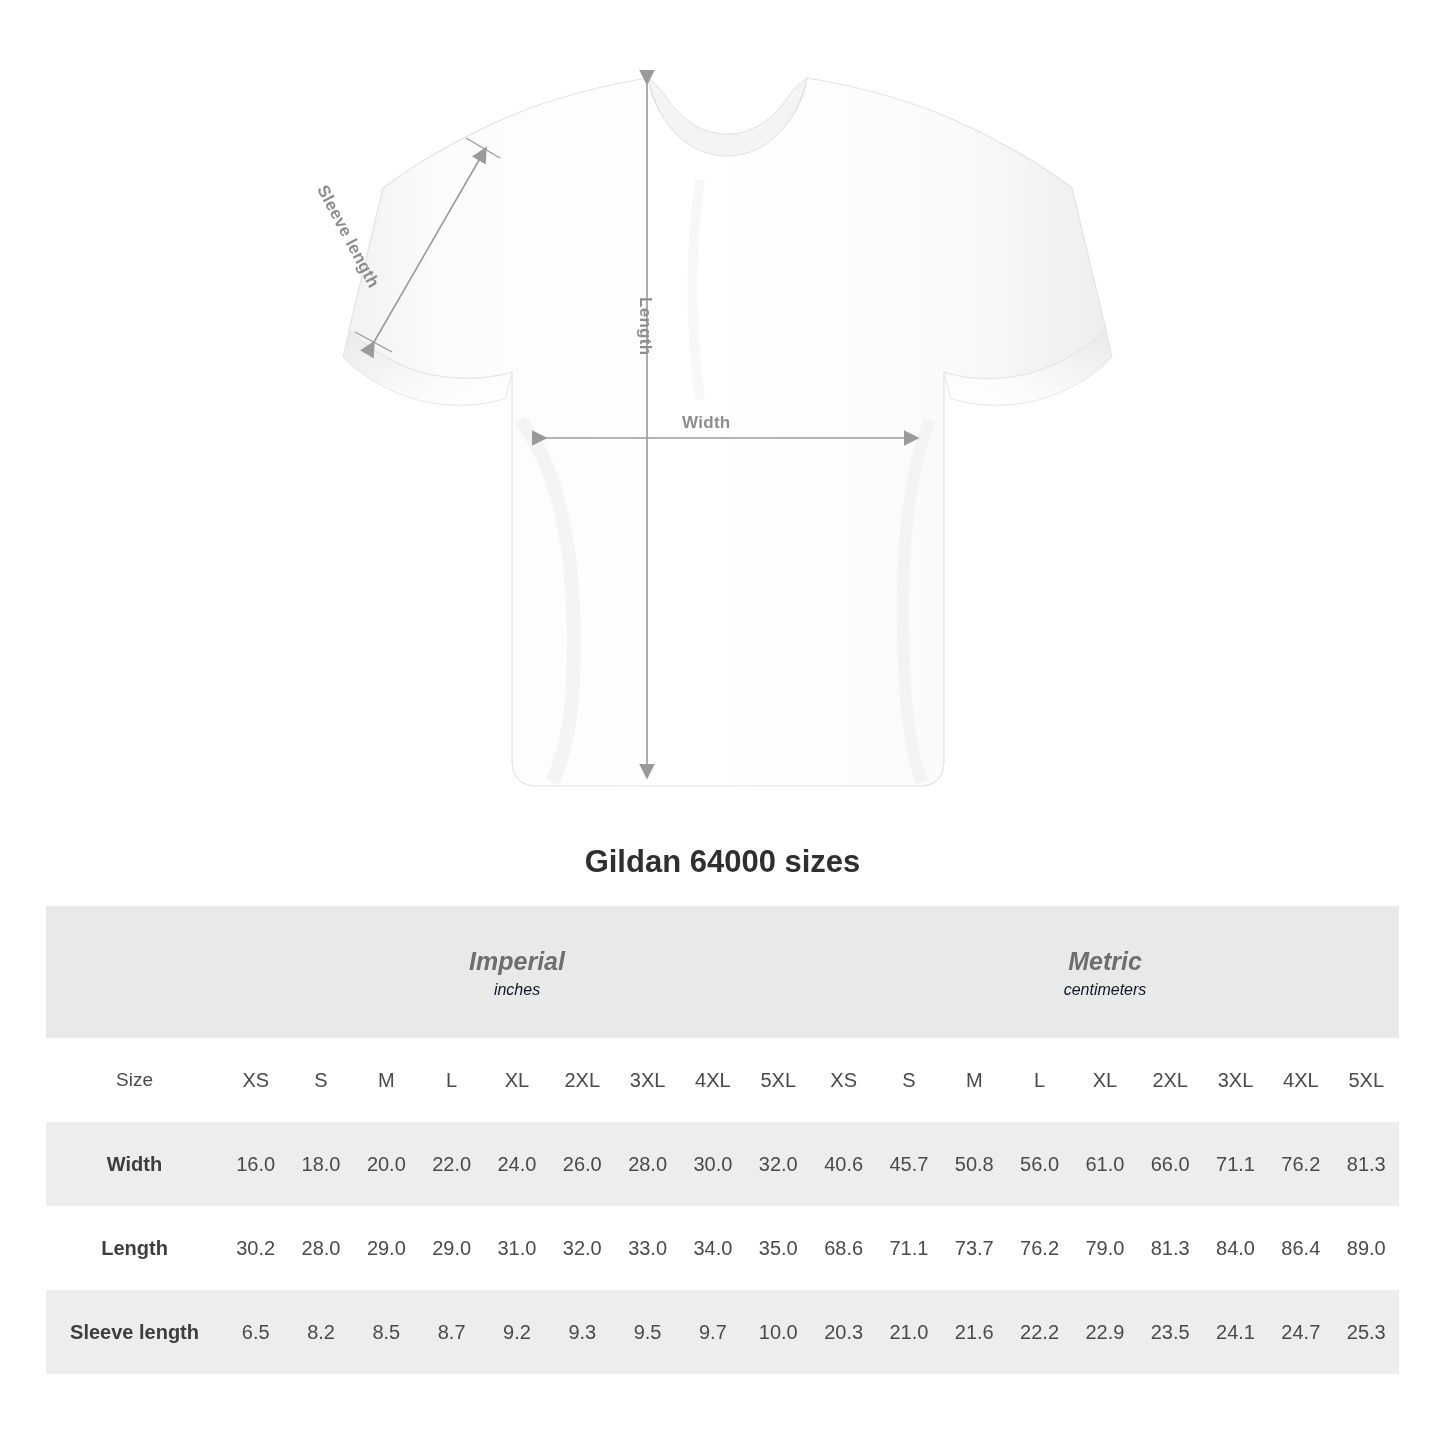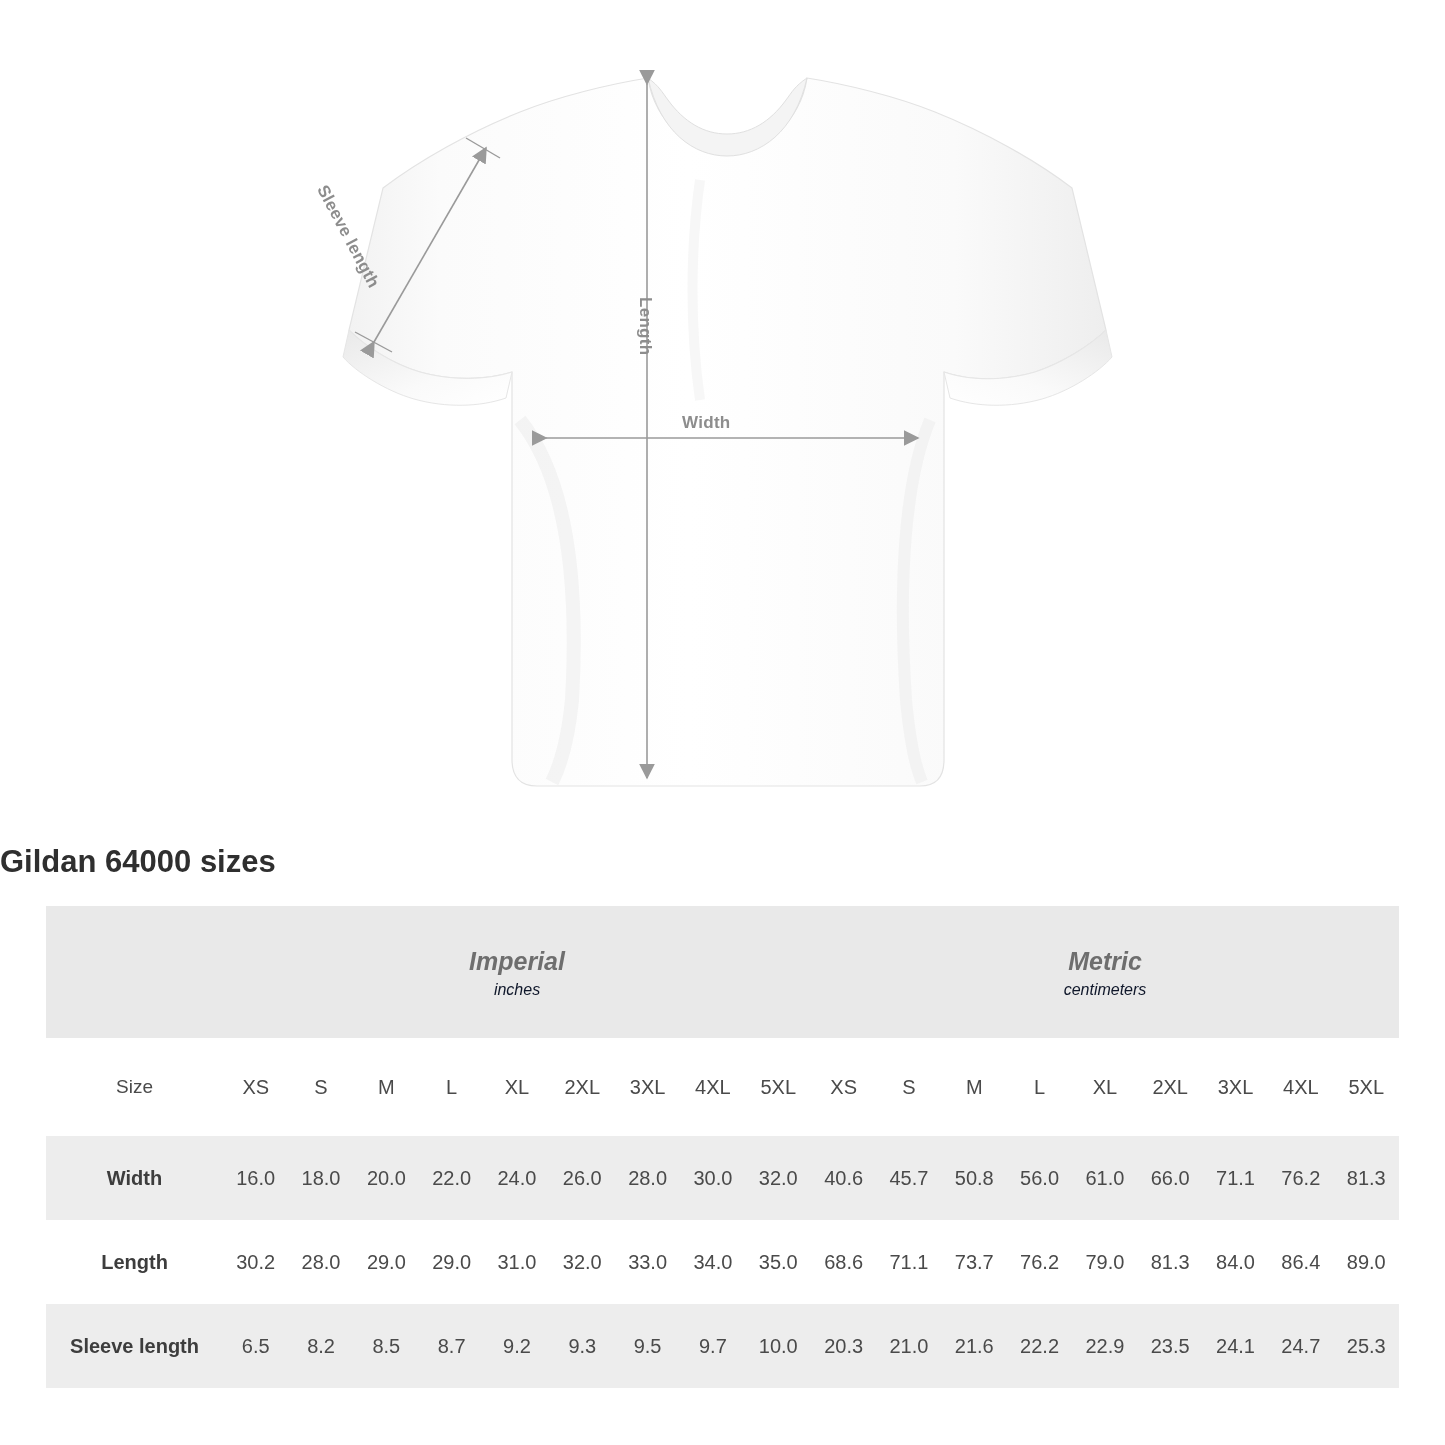--- a/index.html
+++ b/index.html
@@ -46,21 +46,21 @@
     transform: rotate(90deg);
     transform-origin: left top;
   }
   .label-width {
     left: 682px;
     top: 413px;
   }
 
   
   .title-block {
-    text-align: left;
+    text-align: center;
     margin-top: 14px;
   }
   .chart-title {
     font-size: 31px;
     font-weight: bold;
     color: #2f2f2f;
     margin: 0;
   }
   .chart-note {
     font-size: 17.5px;
@@ -96,21 +96,21 @@
     color: #6e6e6e;
     line-height: 1.2;
   }
   .unit-sub {
     font-size: 16px;
     font-style: italic;
     color: #0f172a;
     padding-top: 5px;
   }
   .row-sizes td {
-    height: 98px;
+    height: 84px;
     font-size: 20px;
     font-weight: bold;
     color: #4a4a4a;
     background: #ffffff;
   }
   .row-sizes td.rowhead {
     font-size: 19px;
   }
   tr.shade td { background: #ededed; }
   tr.plain td { background: #ffffff; }

